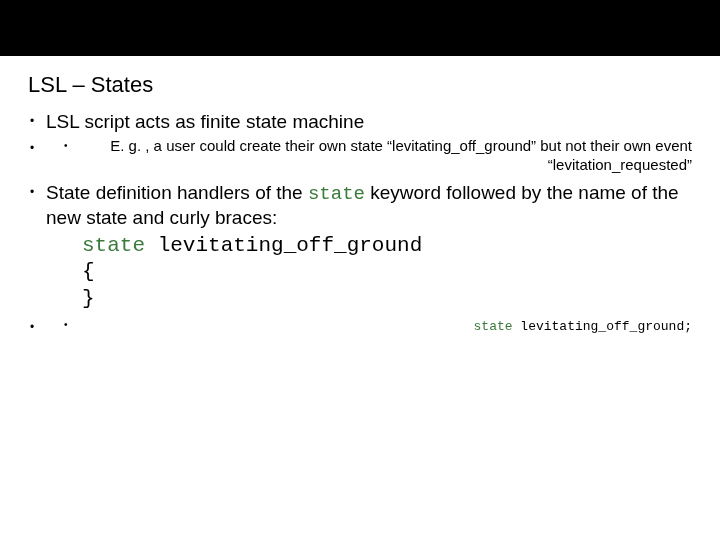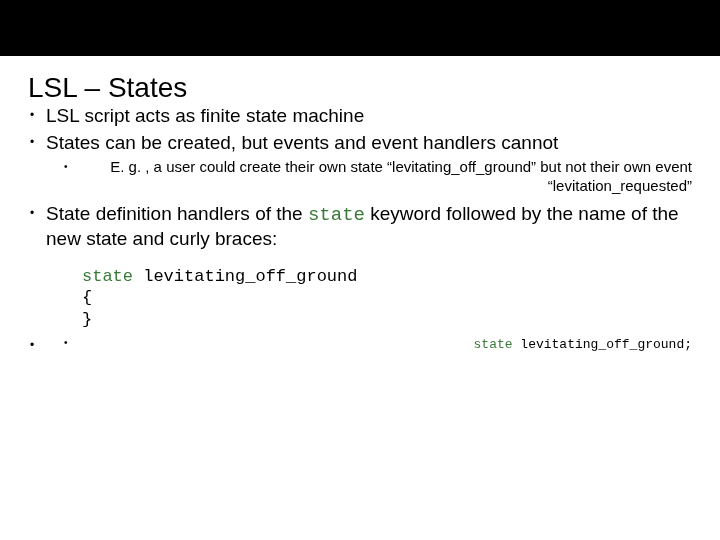--- a/index.html
+++ b/index.html
@@ -14,23 +14,23 @@
   }
   .top-bar {
     width: 100%;
     height: 56px;
     background: #000;
   }
   .content {
     padding: 10px 28px 0 28px;
   }
   .title {
-    font-size: 28px;
+    font-size: 22px;
     font-weight: normal;
-    margin: 6px 0 0 0;
+    margin: 6px 0 12px 0;
     color: #000;
   }
   ul.lvl1 {
     list-style: none;
     padding: 0;
     margin: 0;
   }
   ul.lvl1 > li {
     position: relative;
     padding-left: 18px;
@@ -64,23 +64,23 @@
     position: absolute;
     left: 0;
     top: 3px;
     font-size: 10px;
     color: #000;
   }
   .kw-default { color: #000; }
   .kw-state { color: #3a7a3a; font-family: Consolas, "Courier New", monospace; }
   .code-block {
     font-family: Consolas, "Courier New", monospace;
-    font-size: 17px;
+    font-size: 21px;
     line-height: 1.25;
-    margin: 16px 0 4px 36px;
+    margin: 4px 0 4px 36px;
     white-space: pre;
   }
   .code-block .kw { color: #3a7a3a; }
   .code-block .id { color: #000; }
   .code-inline {
     font-family: Consolas, "Courier New", monospace;
     font-size: 13px;
   }
   .code-inline .kw { color: #3a7a3a; }
 </style>
@@ -90,21 +90,20 @@
 <div class="top-bar"></div>
 
 <div class="content">
   <h1 class="title">LSL – States</h1>
 
   <ul class="lvl1">
     <li>
       <span>LSL script acts as finite state machine</span>
     </li>
     <li>
-      <span>States can be created, but events and event handlers cannot</span>
       <ul class="lvl2">
         <li>
           <span>E. g. , a user could create their own state “levitating_off_ground” but not their own event “levitation_requested”</span>
         </li>
       </ul>
     </li>
     <li>
       <span>State definition handlers of the </span><span class="kw-state">state</span><span> keyword followed by the name of the new state and curly braces:</span>
       <div class="code-block"><span class="kw">state </span><span class="id">levitating_off_ground</span>
 <span class="id">{</span>

